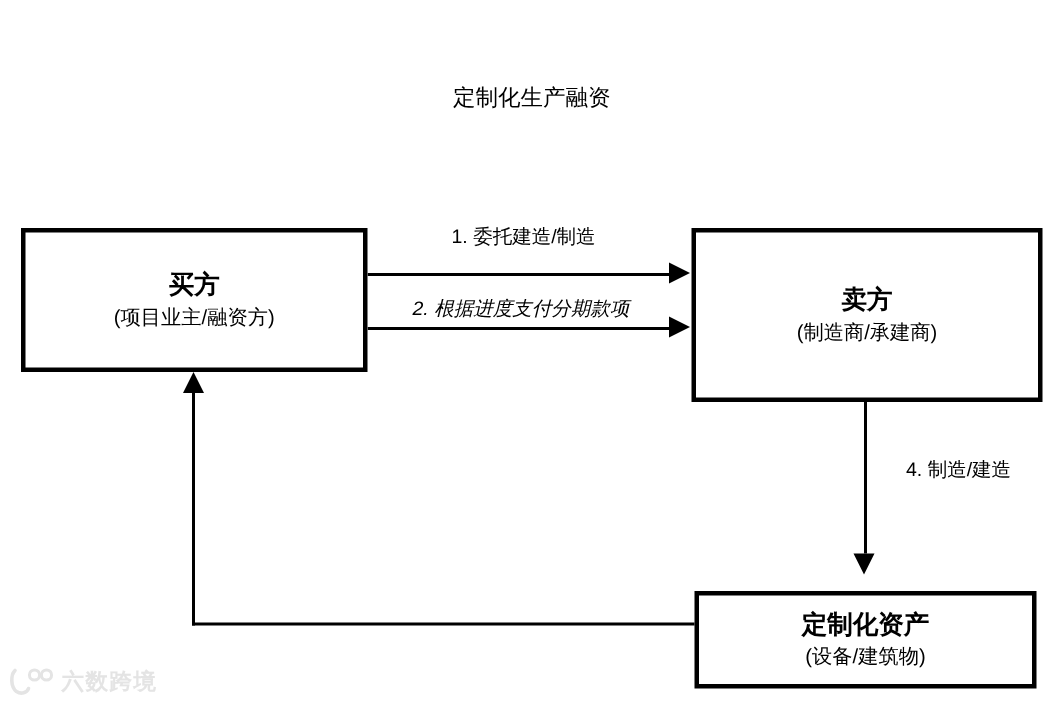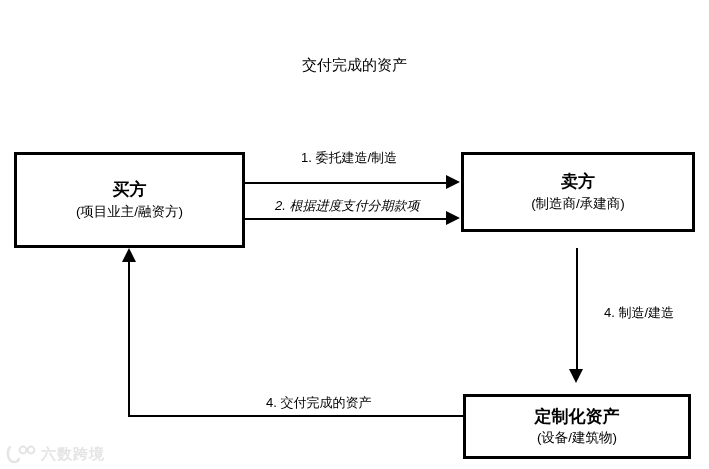--- a/index.html
+++ b/index.html
@@ -58,21 +58,21 @@
     line-height: 1.25;
   }
   .node-sub {
     font-size: 13.5px;
     font-weight: normal;
     line-height: 1.25;
     margin-top: 3px;
   }
 
   #node-buyer  { left: 14px;  top: 152px; width: 231px; height: 96px; }
-  #node-seller { left: 461px; top: 152px; width: 234px; height: 80px; }
+  #node-seller { left: 461px; top: 152px; width: 234px; height: 116px; }
   #node-asset  { left: 463px; top: 383px; width: 228px; height: 65px; margin-top: 11px; }
 
   
   .hline {
     position: absolute;
     height: 0;
     border-top: 2px solid #000000;
   }
   .vline {
     position: absolute;
@@ -134,38 +134,37 @@
     font-weight: bold;
     color: #e2e2e2;
     letter-spacing: 1px;
   }
 </style>
 </head>
 <body>
 
 <div id="canvas">
 
-  <div id="subtitle">交付完成的资产</div>
+  <div id="subtitle">定制化生产融资</div>
 
   <div class="hline" style="left:245px; top:182px; width:201px;"></div>
   <div class="arrowhead-right" style="left:446px; top:175px;"></div>
   <div class="edge-label" id="label-1">1. 委托建造/制造</div>
 
   <div class="hline" style="left:245px; top:218px; width:201px;"></div>
   <div class="arrowhead-right" style="left:446px; top:211px;"></div>
   <div class="edge-label" id="label-2">2. 根据进度支付分期款项</div>
 
   <div class="vline" style="left:576px; top:248px; height:121px;"></div>
   <div class="arrowhead-down" style="left:569px; top:369px;"></div>
   <div class="edge-label" id="label-3">4. 制造/建造</div>
 
   <div class="hline" style="left:128px; top:415px; width:336px;"></div>
   <div class="vline" style="left:128px; top:262px; height:155px;"></div>
   <div class="arrowhead-up" style="left:122px; top:248px;"></div>
-  <div class="edge-label" id="label-4">4. 交付完成的资产</div>
 
   <div class="node" id="node-buyer">
     <div class="node-title">买方</div>
     <div class="node-sub">(项目业主/融资方)</div>
   </div>
 
   <div class="node" id="node-seller">
     <div class="node-title">卖方</div>
     <div class="node-sub">(制造商/承建商)</div>
   </div>

